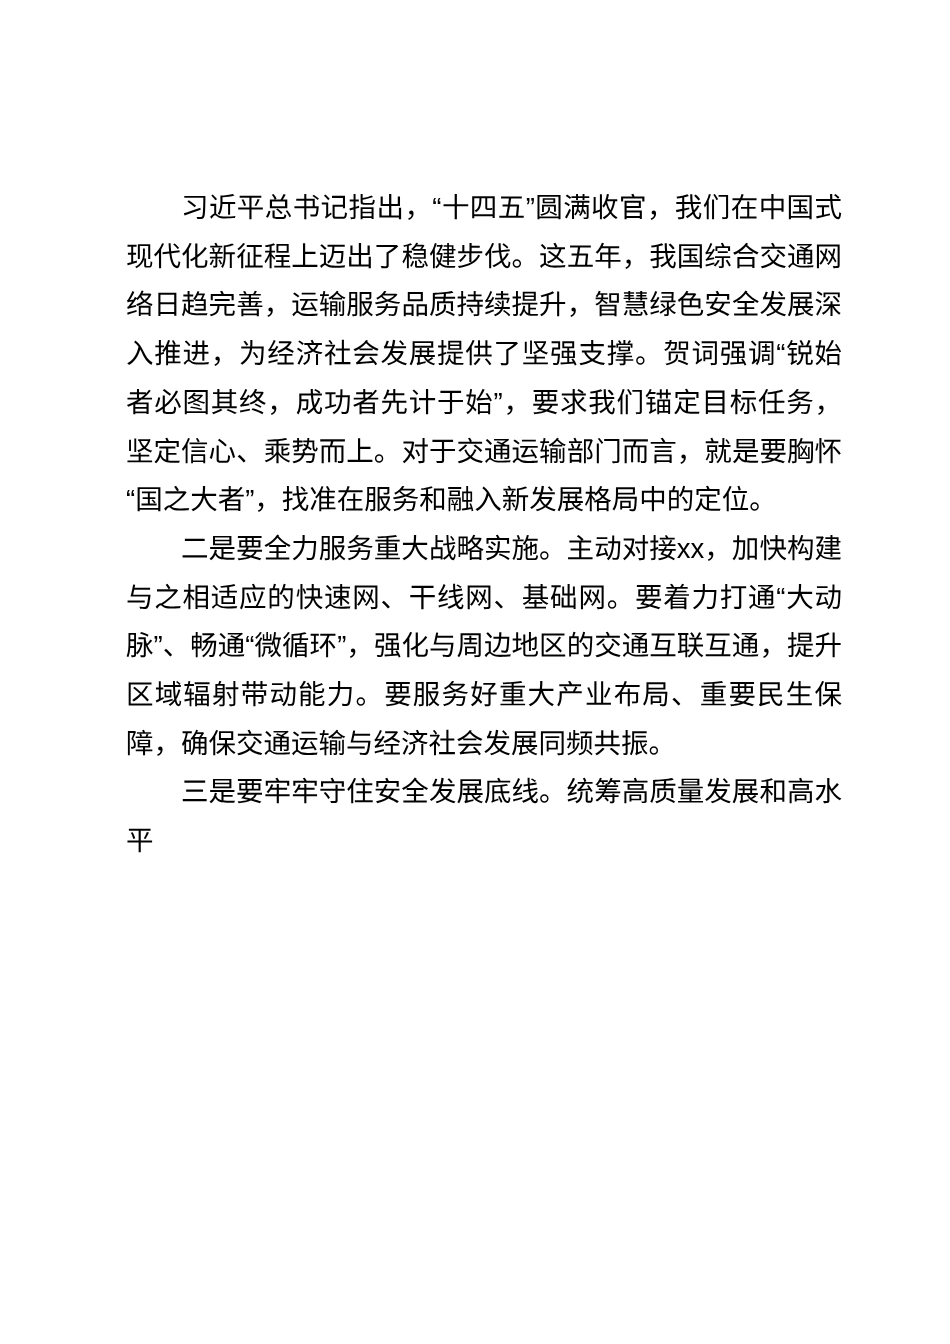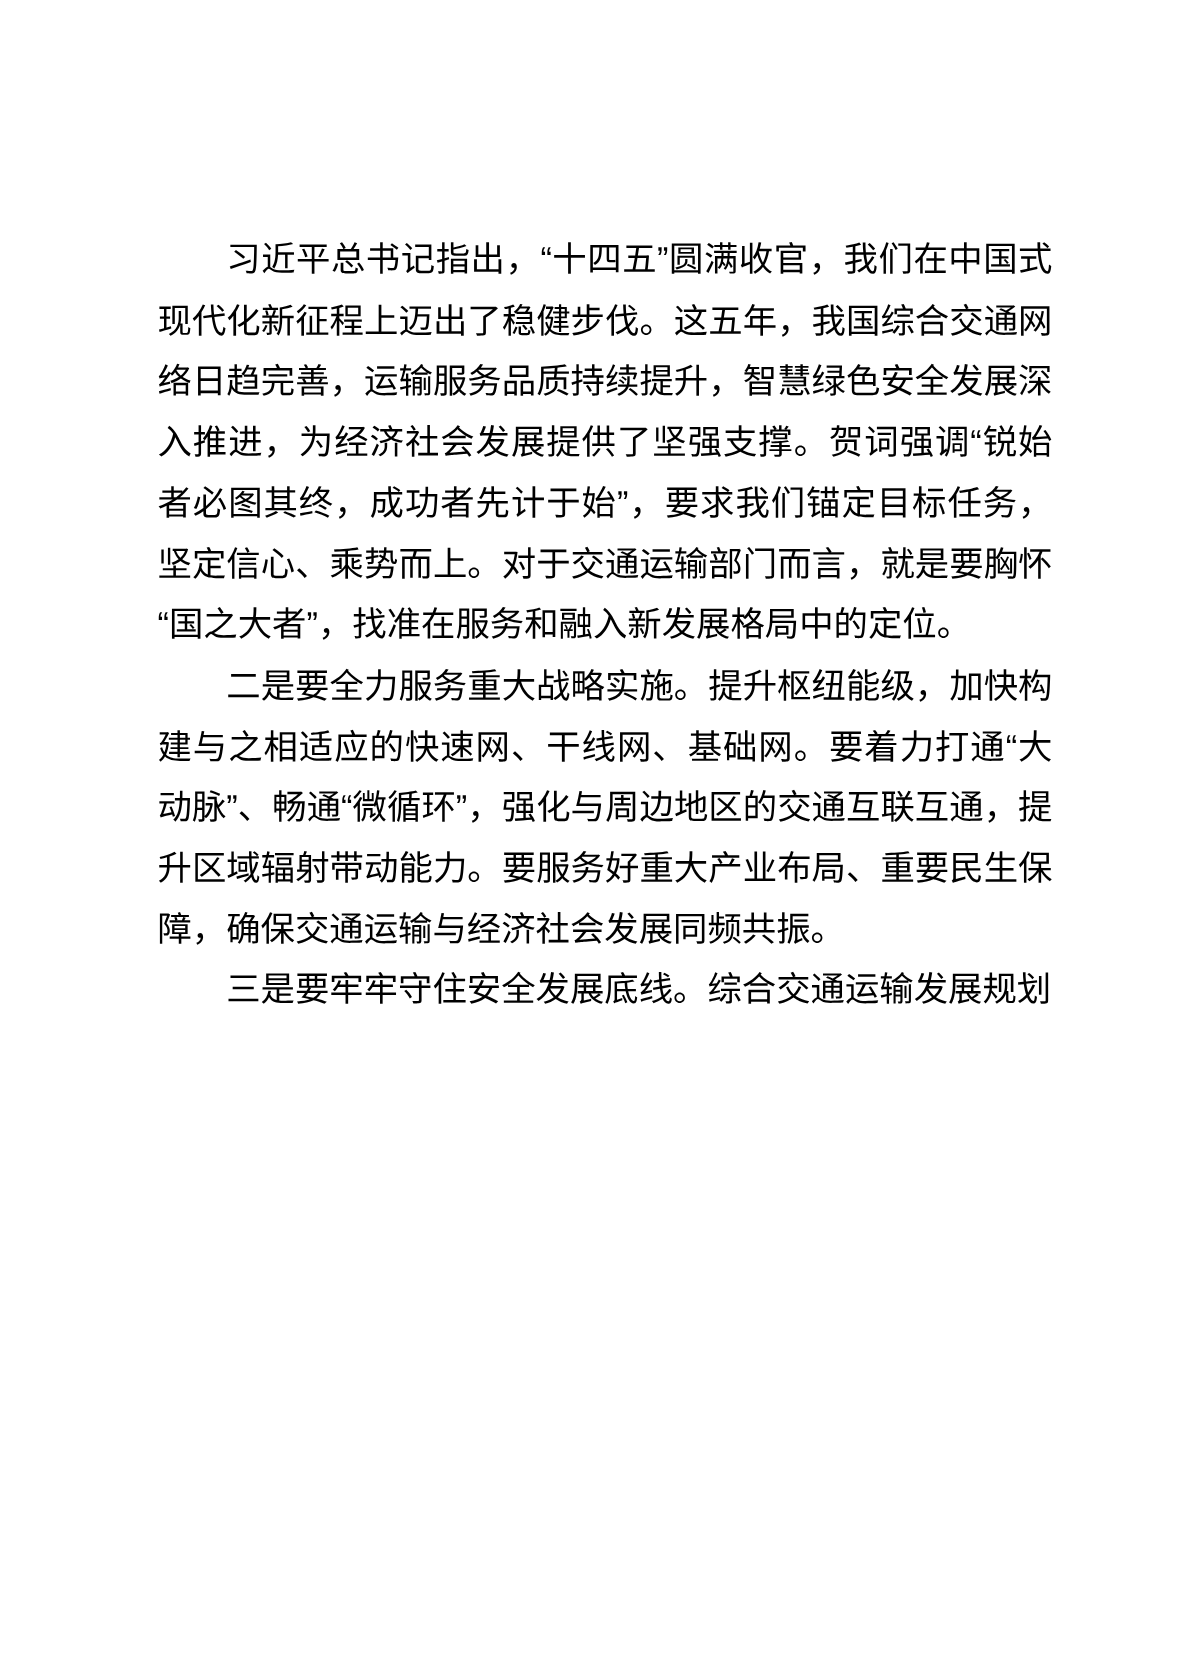--- a/index.html
+++ b/index.html
@@ -39,16 +39,16 @@
     text-indent: 2em;
     word-break: break-all;
   }
 </style>
 </head>
 <body>
 
 <div class="doc-page">
   <div class="doc-body">
     <p>习近平总书记指出，“十四五”圆满收官，我们在中国式现代化新征程上迈出了稳健步伐。这五年，我国综合交通网络日趋完善，运输服务品质持续提升，智慧绿色安全发展深入推进，为经济社会发展提供了坚强支撑。贺词强调“锐始者必图其终，成功者先计于始”，要求我们锚定目标任务，坚定信心、乘势而上。对于交通运输部门而言，就是要胸怀“国之大者”，找准在服务和融入新发展格局中的定位。</p>
-    <p>二是要全力服务重大战略实施。提升枢纽能级，加快构建与之相适应的快速网、干线网、基础网。要着力打通“大动脉”、畅通“微循环”，强化与周边地区的交通互联互通，提升区域辐射带动能力。要服务好重大产业布局、重要民生保障，确保交通运输与经济社会发展同频共振。</p>
-    <p>三是要牢牢守住安全发展底线。综合交通运输发展规划</p>
+    <p>二是要全力服务重大战略实施。主动对接xx，加快构建与之相适应的快速网、干线网、基础网。要着力打通“大动脉”、畅通“微循环”，强化与周边地区的交通互联互通，提升区域辐射带动能力。要服务好重大产业布局、重要民生保障，确保交通运输与经济社会发展同频共振。</p>
+    <p>三是要牢牢守住安全发展底线。统筹高质量发展和高水平</p>
   </div>
 </div>
 
 </body></html>

